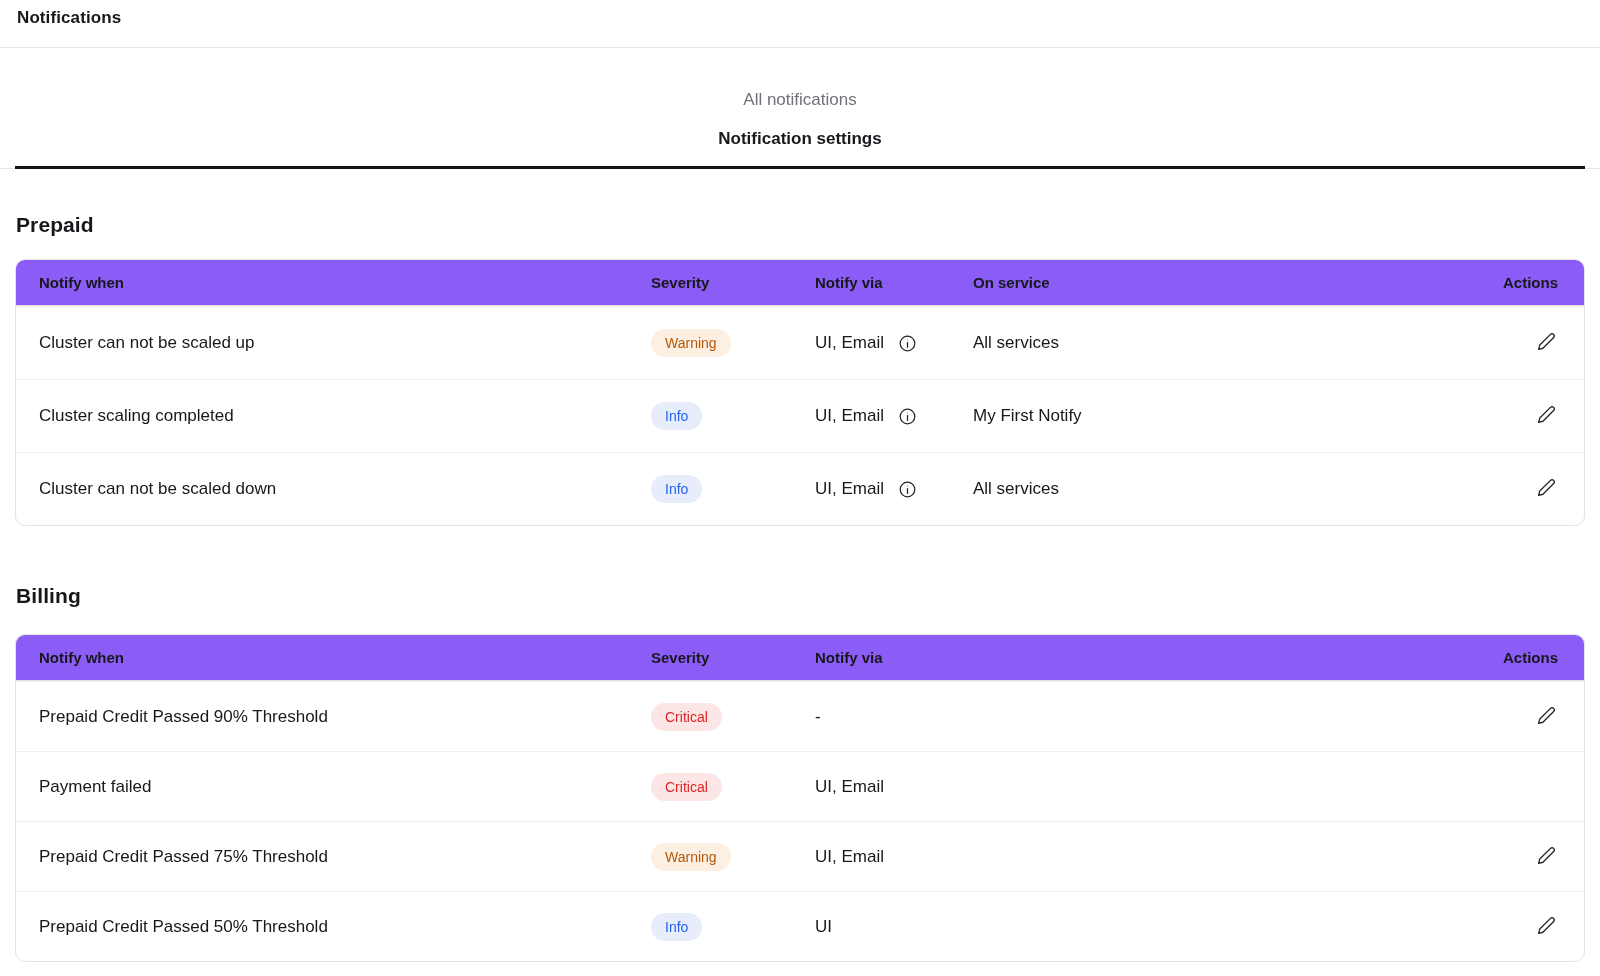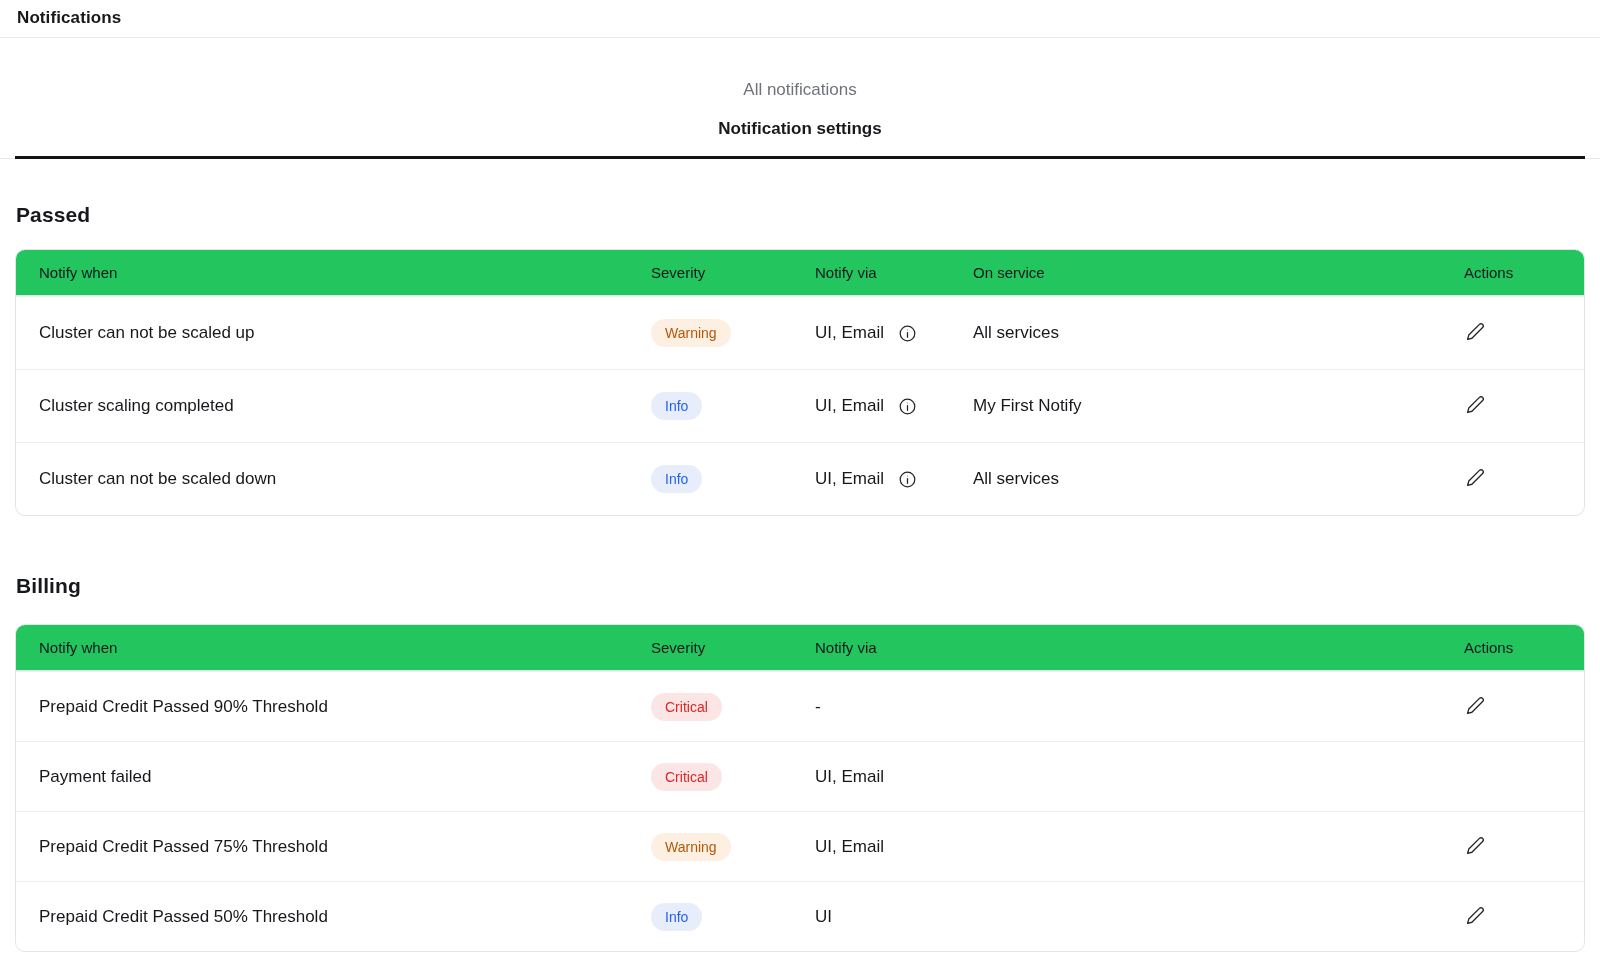--- a/index.html
+++ b/index.html
@@ -5,21 +5,21 @@
   * { box-sizing: border-box; margin: 0; padding: 0; }
   html, body { width: 1600px; height: 976px; background: #ffffff; }
   body {
     font-family: "Liberation Sans", "DejaVu Sans", sans-serif;
     color: #17181c;
     overflow: hidden;
   }
 
   
   .page-header {
-    height: 38px;
+    height: 48px;
     border-bottom: 1px solid #e8e9eb;
     display: flex;
     align-items: flex-start;
     padding: 8px 17px 0;
   }
   .page-title { font-size: 17px; font-weight: 700; letter-spacing: 0.1px; }
 
   
   .tabs-bar {
     margin-top: 42px;
@@ -59,42 +59,42 @@
     margin: 0 15px;
     border: 1px solid #e3e4e8;
     border-radius: 10px;
     overflow: hidden;
     background: #fff;
   }
   .thead {
     display: grid;
     align-items: center;
     height: 46px;
-    background: #22c55e;
+    background: #8b5cf6;
     border-bottom: 1px solid #e3e4e8;
     font-size: 15px;
-    font-weight: 400;
+    font-weight: 700;
     color: #17181c;
   }
   .trow {
     display: grid;
     align-items: center;
     height: 73px;
     border-top: 1px solid #edeef1;
     font-size: 17px;
   }
   .trow:first-of-type { border-top: none; }
   .section-billing .trow { height: 70px; }
 
   .cols5 { grid-template-columns: 635px 164px 158px 1fr 120px; }
   .cols4 { grid-template-columns: 635px 164px 1fr 120px; }
 
   .cell { min-width: 0; }
   .cell:first-child { padding-left: 23px; }
-  .cell-right { text-align: left; padding-right: 26px; }
+  .cell-right { text-align: right; padding-right: 26px; }
 
   .via-cell { display: flex; align-items: center; gap: 14px; }
 
   .badge {
     display: inline-block;
     padding: 7px 14px;
     border-radius: 999px;
     font-size: 14px;
     font-weight: 500;
     line-height: 1;
@@ -115,21 +115,21 @@
 <header class="page-header">
   <h1 class="page-title">Notifications</h1>
 </header>
 
 <nav class="tabs-bar">
   <button class="tab">All notifications</button>
   <button class="tab active">Notification settings</button>
 </nav>
 
 <section class="section-service">
-  <h2 class="section-heading">Passed</h2>
+  <h2 class="section-heading">Prepaid</h2>
   <div class="table">
       <div class="thead cols5">
         <div class="cell">Notify when</div>
         <div class="cell">Severity</div>
         <div class="cell">Notify via</div>
         <div class="cell">On service</div>
         <div class="cell cell-right">Actions</div>
       </div>
       <div class="trow cols5">
         <div class="cell">Cluster can not be scaled up</div>

